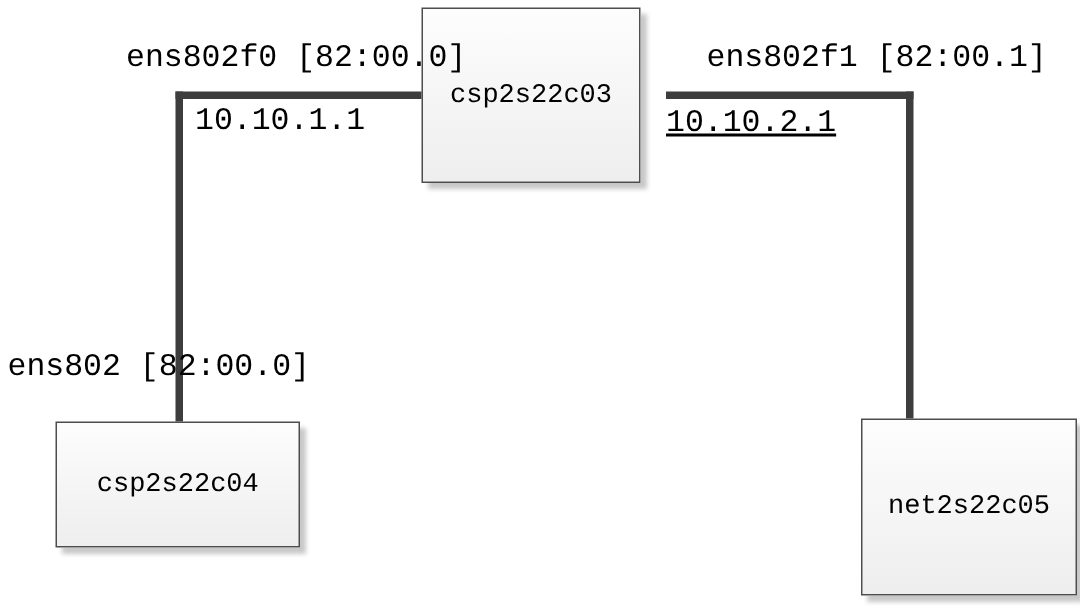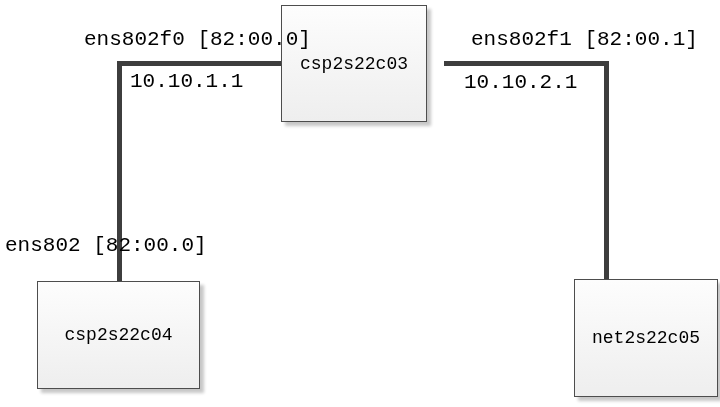--- a/index.html
+++ b/index.html
@@ -50,28 +50,28 @@
   <div class="edge h" style="left:117px; top:61px; width:164px;"></div>
   <div class="edge v" style="left:117px; top:61px; height:220px;"></div>
 
   <div class="edge h" style="left:444px; top:61px; width:165px;"></div>
   <div class="edge v" style="left:604px; top:61px; height:218px;"></div>
 
   <div class="node" style="left:281px; top:5px; width:146px; height:117px;">
     <span>csp2s22c03</span>
   </div>
 
-  <div class="node" style="left:37px; top:281px; width:163px; height:108px;">
+  <div class="node" style="left:37px; top:281px; width:163px; height:84px;">
     <span>csp2s22c04</span>
   </div>
 
   <div class="node" style="left:538px; top:279px; width:144px; height:118px;margin-left:36px;">
     <span>net2s22c05</span>
   </div>
 
   <div class="lbl" style="left:84px; top:31px;">ens802f0 [82:00.0]</div>
   <div class="lbl" style="left:130px; top:73px;">10.10.1.1</div>
   <div class="lbl" style="left:5px; top:237px;">ens802 [82:00.0]</div>
 
   <div class="lbl" style="left:471px; top:31px;">ens802f1 [82:00.1]</div>
-  <div class="lbl" style="left:464px; top:74px;">10.10.2.1</div>
+  <div class="lbl" style="left:444px; top:74px;text-decoration:underline;">10.10.2.1</div>
 
 </div>
 
 </body></html>

